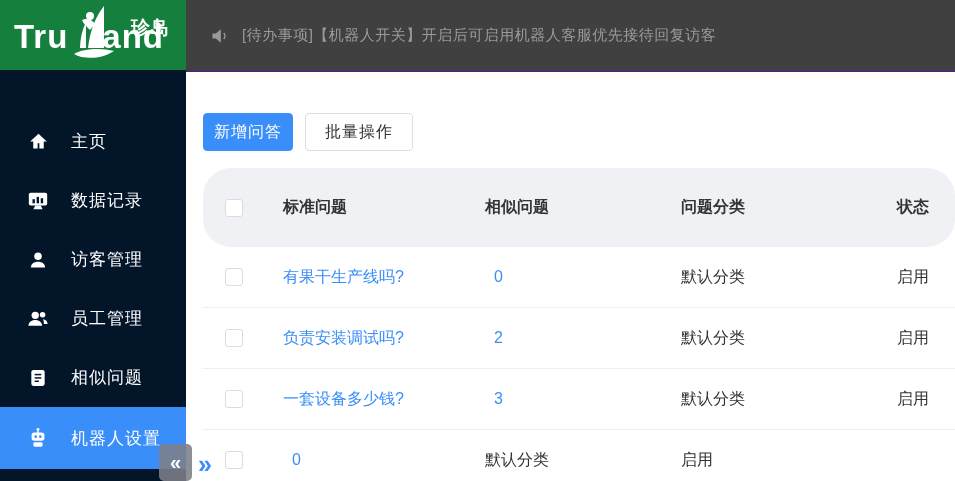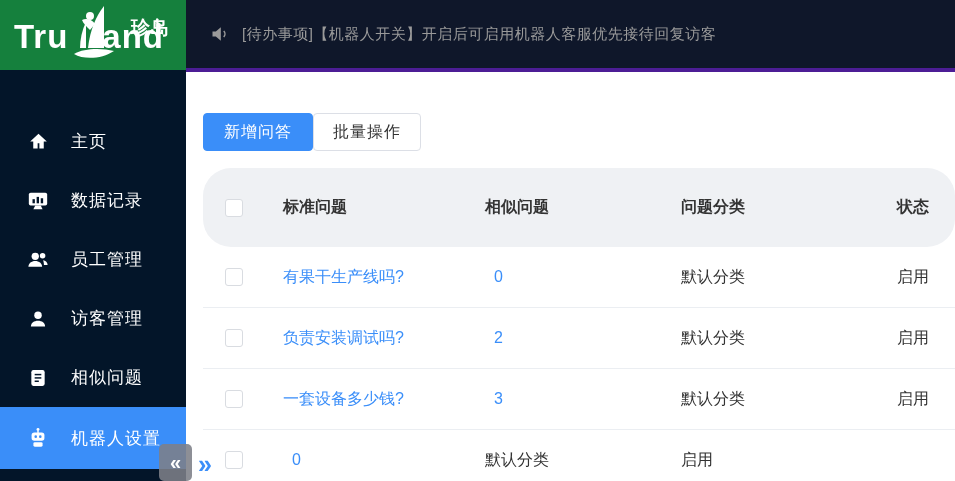--- a/index.html
+++ b/index.html
@@ -10,21 +10,21 @@
   
   .logo { position:absolute; left:0; top:0; width:186px; height:70px;
     background:#15803d; color:#fff; overflow:hidden; }
   .brand { position:absolute; left:14px; top:18px; font-size:33px; font-weight:bold;
     letter-spacing:1px; white-space:nowrap; }
   .brand-badge { position:absolute; left:131px; top:15px; font-size:19px; font-weight:bold; }
   .sail { position:absolute; left:70px; top:4px; }
 
   
   .topbar { position:absolute; left:186px; top:0; width:769px; height:72px;
-    background:#0f172a; border-bottom:4px solid #4c1d95; display:flex; align-items:center; }
+    background:#404040; border-bottom:1px solid #4c1d95; display:flex; align-items:center; }
   .speaker { margin-left:24px; width:20px; height:20px; flex:none; }
   .announce { margin-left:12px; font-size:15px; color:#9a9a9a; letter-spacing:.5px; }
 
   
   .sidebar { position:absolute; left:0; top:70px; width:186px; height:411px;
     background:#031529; padding-top:42px; }
   .side-item { height:59px; display:flex; align-items:center; padding-left:27px;
     color:#fff; cursor:pointer; }
   .side-item.active { background:#3a8ef9; height:62px; }
   .side-icon { width:22px; height:22px; flex:none; display:flex; align-items:center; justify-content:center; }
@@ -36,22 +36,22 @@
   .expand-btn { position:absolute; left:192px; top:449px; width:26px; height:30px;
     color:#3a8ef9; font-size:25px; font-weight:bold; display:flex; align-items:center;
     justify-content:center; cursor:pointer; }
 
   
   .main { position:absolute; left:186px; top:73px; width:769px; height:408px;
     background:#fff; padding-left:17px; }
   .toolbar { margin-top:40px; display:flex; }
   .btn { height:38px; border-radius:4px; font-size:16px; letter-spacing:1px;
     display:flex; align-items:center; justify-content:center; cursor:pointer; }
-  .btn-primary { width:110px; background:#3a8ef9; color:#fff; border:1px solid #3a8ef9; }
-  .btn-plain { width:108px; background:#fff; color:#333;
+  .btn-primary { width:90px; background:#3a8ef9; color:#fff; border:1px solid #3a8ef9; }
+  .btn-plain { width:108px; margin-left:12px; background:#fff; color:#333;
     border:1px solid #dcdfe6; }
 
   
   .table { margin-top:17px; width:752px; }
   .trow { display:grid; grid-template-columns:80px 202px 196px 216px 58px;
     align-items:center; }
   .thead { height:79px; background:#eff1f4; font-weight:bold; color:#333; font-size:16px;border-radius:28px; }
   .tbody-row { height:61px; border-bottom:1px solid #ebeef2; font-size:16px; color:#333; }
   .cell-q { color:#3a8ef9; cursor:pointer; }
   .cell-sim { color:#3a8ef9; padding-left:9px; cursor:pointer; }
@@ -106,38 +106,38 @@
           <rect x="10.5" y="7.5" width="2.6" height="7" fill="#031529"></rect>
           <rect x="15" y="9" width="2.6" height="5.5" fill="#031529"></rect>
           <path d="M9 17h6l2 4H7l2-4z" fill="#fff"></path>
         </svg>
       </span>
       <span class="side-label">数据记录</span>
     </div>
 
     <div class="side-item">
       <span class="side-icon">
+        <svg width="20" height="20" viewBox="0 0 24 24" fill="#fff">
+          <circle cx="12" cy="7.5" r="4.5"></circle>
+          <path d="M3.5 21c0-4.5 3.8-7 8.5-7s8.5 2.5 8.5 7H3.5z"></path>
+        </svg>
+      </span>
+      <span class="side-label">访客管理</span>
+    </div>
+
+    <div class="side-item">
+      <span class="side-icon">
         <svg width="23" height="23" viewBox="0 0 24 24" fill="#fff">
           <circle cx="9" cy="8.5" r="4"></circle>
           <path d="M1.5 20c0-4 3.4-6.5 7.5-6.5s7.5 2.5 7.5 6.5H1.5z"></path>
           <circle cx="17" cy="8" r="3"></circle>
           <path d="M17.5 12.7c2.9.4 5 2.5 5 5.3h-4c0-2-.4-3.9-1-5.3z"></path>
         </svg>
       </span>
       <span class="side-label">员工管理</span>
-    </div>
-
-    <div class="side-item">
-      <span class="side-icon">
-        <svg width="20" height="20" viewBox="0 0 24 24" fill="#fff">
-          <circle cx="12" cy="7.5" r="4.5"></circle>
-          <path d="M3.5 21c0-4.5 3.8-7 8.5-7s8.5 2.5 8.5 7H3.5z"></path>
-        </svg>
-      </span>
-      <span class="side-label">访客管理</span>
     </div>
 
     <div class="side-item">
       <span class="side-icon">
         <svg width="20" height="20" viewBox="0 0 24 24">
           <rect x="4" y="2.5" width="16" height="19" rx="2.5" fill="#fff"></rect>
           <rect x="8" y="7" width="8" height="1.8" fill="#031529"></rect>
           <rect x="8" y="11" width="8" height="1.8" fill="#031529"></rect>
           <rect x="8" y="15" width="5" height="1.8" fill="#031529"></rect>
         </svg>

